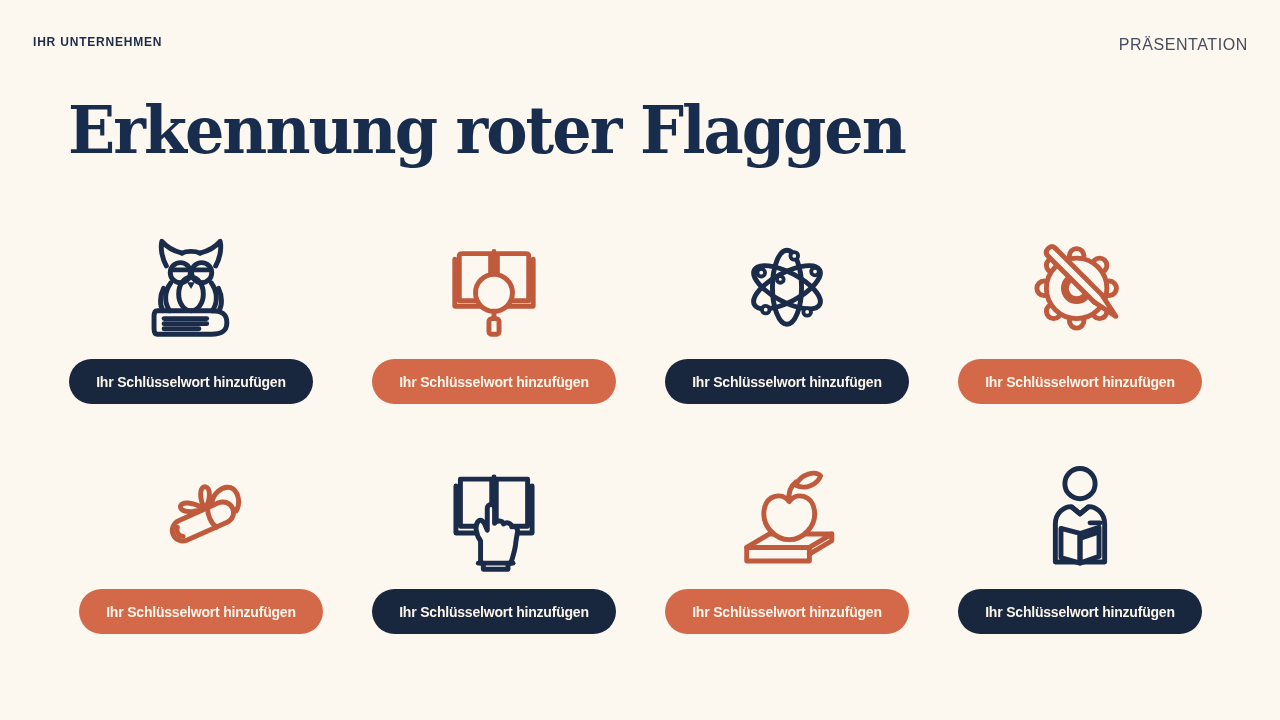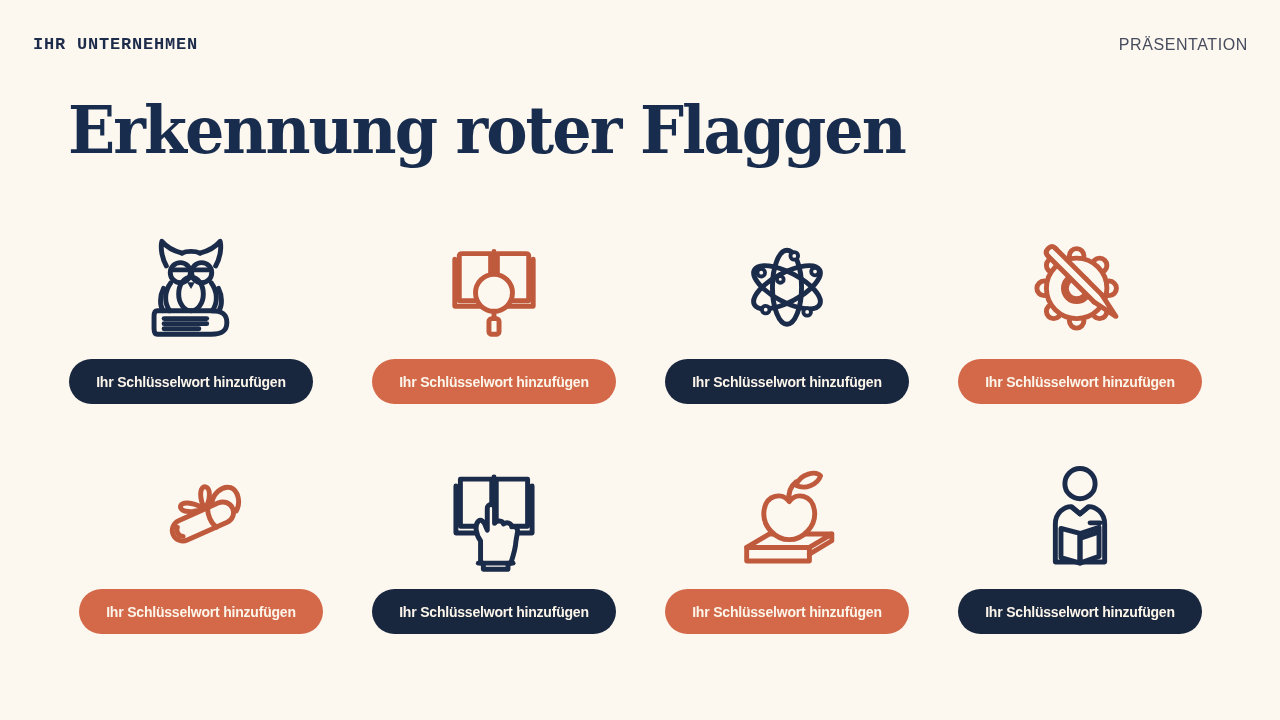--- a/index.html
+++ b/index.html
@@ -3,23 +3,22 @@
 <meta charset="utf-8">
 <style>
   html,body{margin:0;padding:0;}
   .slide{
     position:relative; width:1280px; height:720px; overflow:hidden;
     background:#fcf7ef;
     font-family:"Liberation Sans", sans-serif;
   }
   .hdr-left{
     position:absolute; left:33px; top:35px;
-    font-size:17px; font-weight:bold; letter-spacing:0.8px;
+    font-size:12px; font-weight:bold; letter-spacing:0.8px;
     color:#1e2c4c;
-    font-family:Liberation Mono, monospace;
   }
   .hdr-right{
     position:absolute; right:32px; top:36px;
     font-size:16px; font-weight:normal; letter-spacing:0.6px;
     color:#474c5e;
   }
   .title{
     position:absolute; left:68px; top:96px;
     font-family:"DejaVu Serif", serif;
     font-weight:bold; font-size:62px; line-height:1.1;

